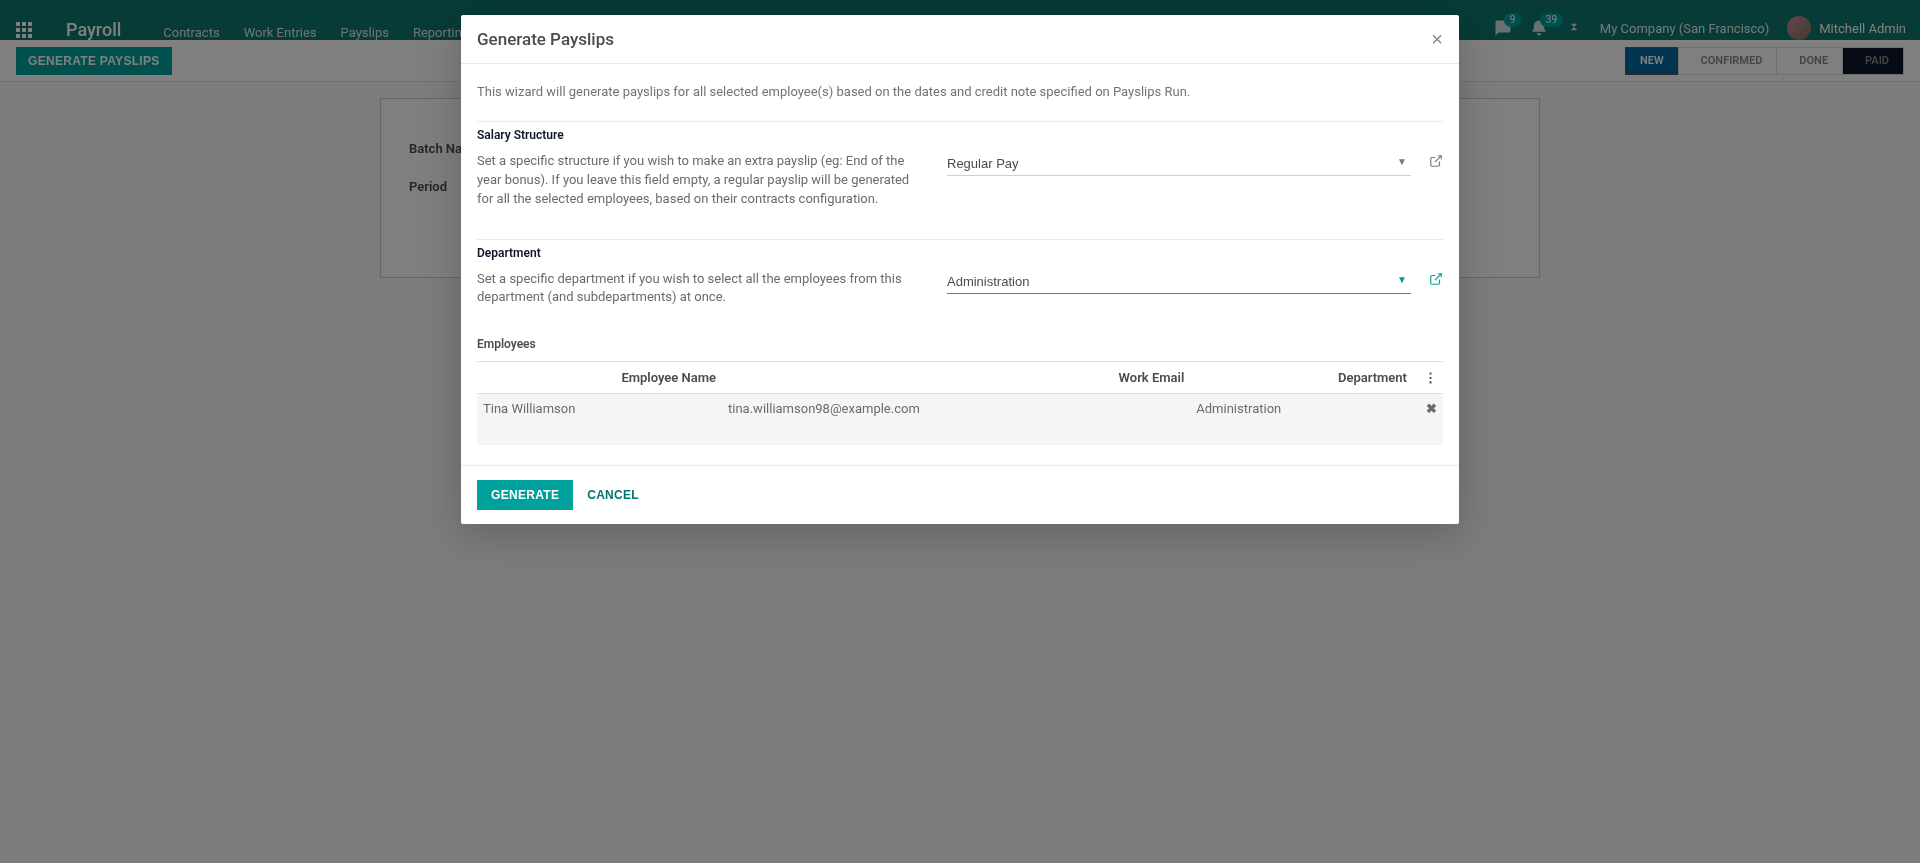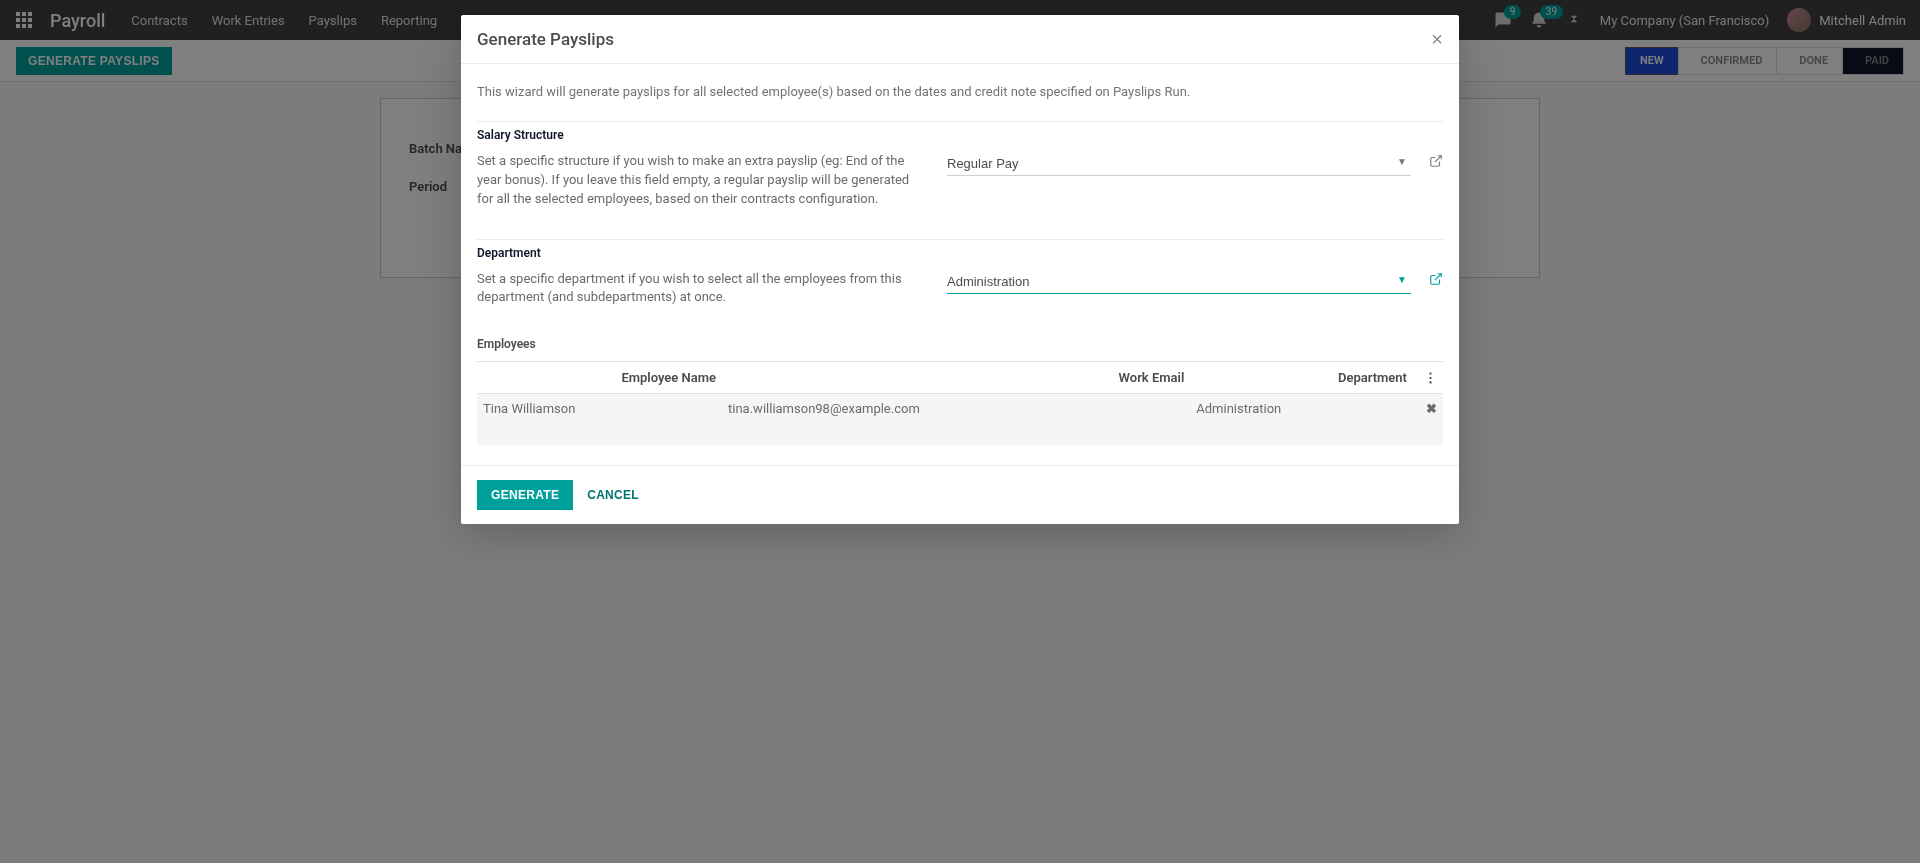--- a/index.html
+++ b/index.html
@@ -1,19 +1,19 @@
 <!DOCTYPE html>
 <html><head>
 <meta charset="utf-8">
 <style>
   * { box-sizing: border-box; margin: 0; padding: 0; }
   body { font-family: -apple-system, BlinkMacSystemFont, "Segoe UI", Roboto, "Helvetica Neue", Arial, sans-serif; font-size: 13px; color: #4c4c4c; background: #f9f9f9; overflow: hidden; width: 1920px; height: 863px; position: relative; }
 
   
-  .navbar { background: #404040; color: #fff; height: 40px; display: flex; align-items: center; padding: 0 14px; gap: 16px; }
+  .navbar { background: #0f766e; color: #fff; height: 40px; display: flex; align-items: flex-end; padding: 0 14px; gap: 32px; }
   .nav-apps { display:inline-flex; align-items:center; justify-content:center; width:20px; height:20px; }
   .nav-apps svg { width:16px; height:16px; }
   .nav-brand { font-size: 18px; font-weight: 500; color:#fff; }
   .nav-menu { display:flex; gap: 24px; margin-left: 10px; }
   .nav-menu a { color: rgba(255,255,255,0.85); text-decoration:none; font-size:13px; }
   .nav-right { margin-left:auto; display:flex; align-items:center; gap:18px; }
   .nav-badge { background:#00A09D; color:#fff; border-radius:10px; padding:0 6px; font-size:10px; line-height:14px; }
   .nav-icon-wrap { position:relative; display:inline-flex; align-items:center; }
   .nav-icon-wrap .nav-badge { position:absolute; top:-6px; left:10px; }
   .nav-company { color:rgba(255,255,255,0.9); font-size:13px; }
@@ -33,21 +33,21 @@
   .btn { border:none; cursor:pointer; padding:6px 12px; font-size:13px; font-weight:500; }
   .btn-primary { background:#00A09D; color:#fff; }
   .btn-secondary { background:none; color:#4c4c4c; }
 
   
   .action-row { background:#fff; border-bottom:1px solid #dee2e6; display:flex; align-items:center; padding:0 16px; height:42px; }
   .btn-highlight { background:#00A09D; color:#fff; border:none; padding:7px 12px; font-size:12px; font-weight:600; letter-spacing:.3px; }
   .status-arrows { margin-left:auto; display:flex; align-items:center; }
   .arrow { position:relative; height:28px; display:flex; align-items:center; padding:0 14px 0 22px; font-size:11px; font-weight:600; color:#888; background:#fff; border:1px solid #ddd; margin-left:-1px; }
   .arrow:first-child { padding-left:14px; }
-  .arrow.active { background:#1d4ed8; color:#fff; border-color:#714B67;margin-left:21px; }
+  .arrow.active { background:#0369a1; color:#fff; border-color:#714B67;margin-left:21px; }
   .arrow.muted { background:#0f172a; }
 
   
   .sheet-wrap { display:flex; justify-content:center; padding:16px 0; }
   .sheet { background:#fff; border:1px solid #ccc; width:1160px; min-height:180px; padding:24px 28px; }
   .field-row { display:flex; gap:40px; margin-bottom:16px; align-items:baseline; }
   .field-label { width:90px; font-weight:600; color:#4c4c4c; font-size:13px; }
   .field-title-input { font-size:30px; color:#1f1f1f; border:none; border-bottom:1px solid #d0d0d0; padding:2px 0; flex:0 0 260px; }
 
   

